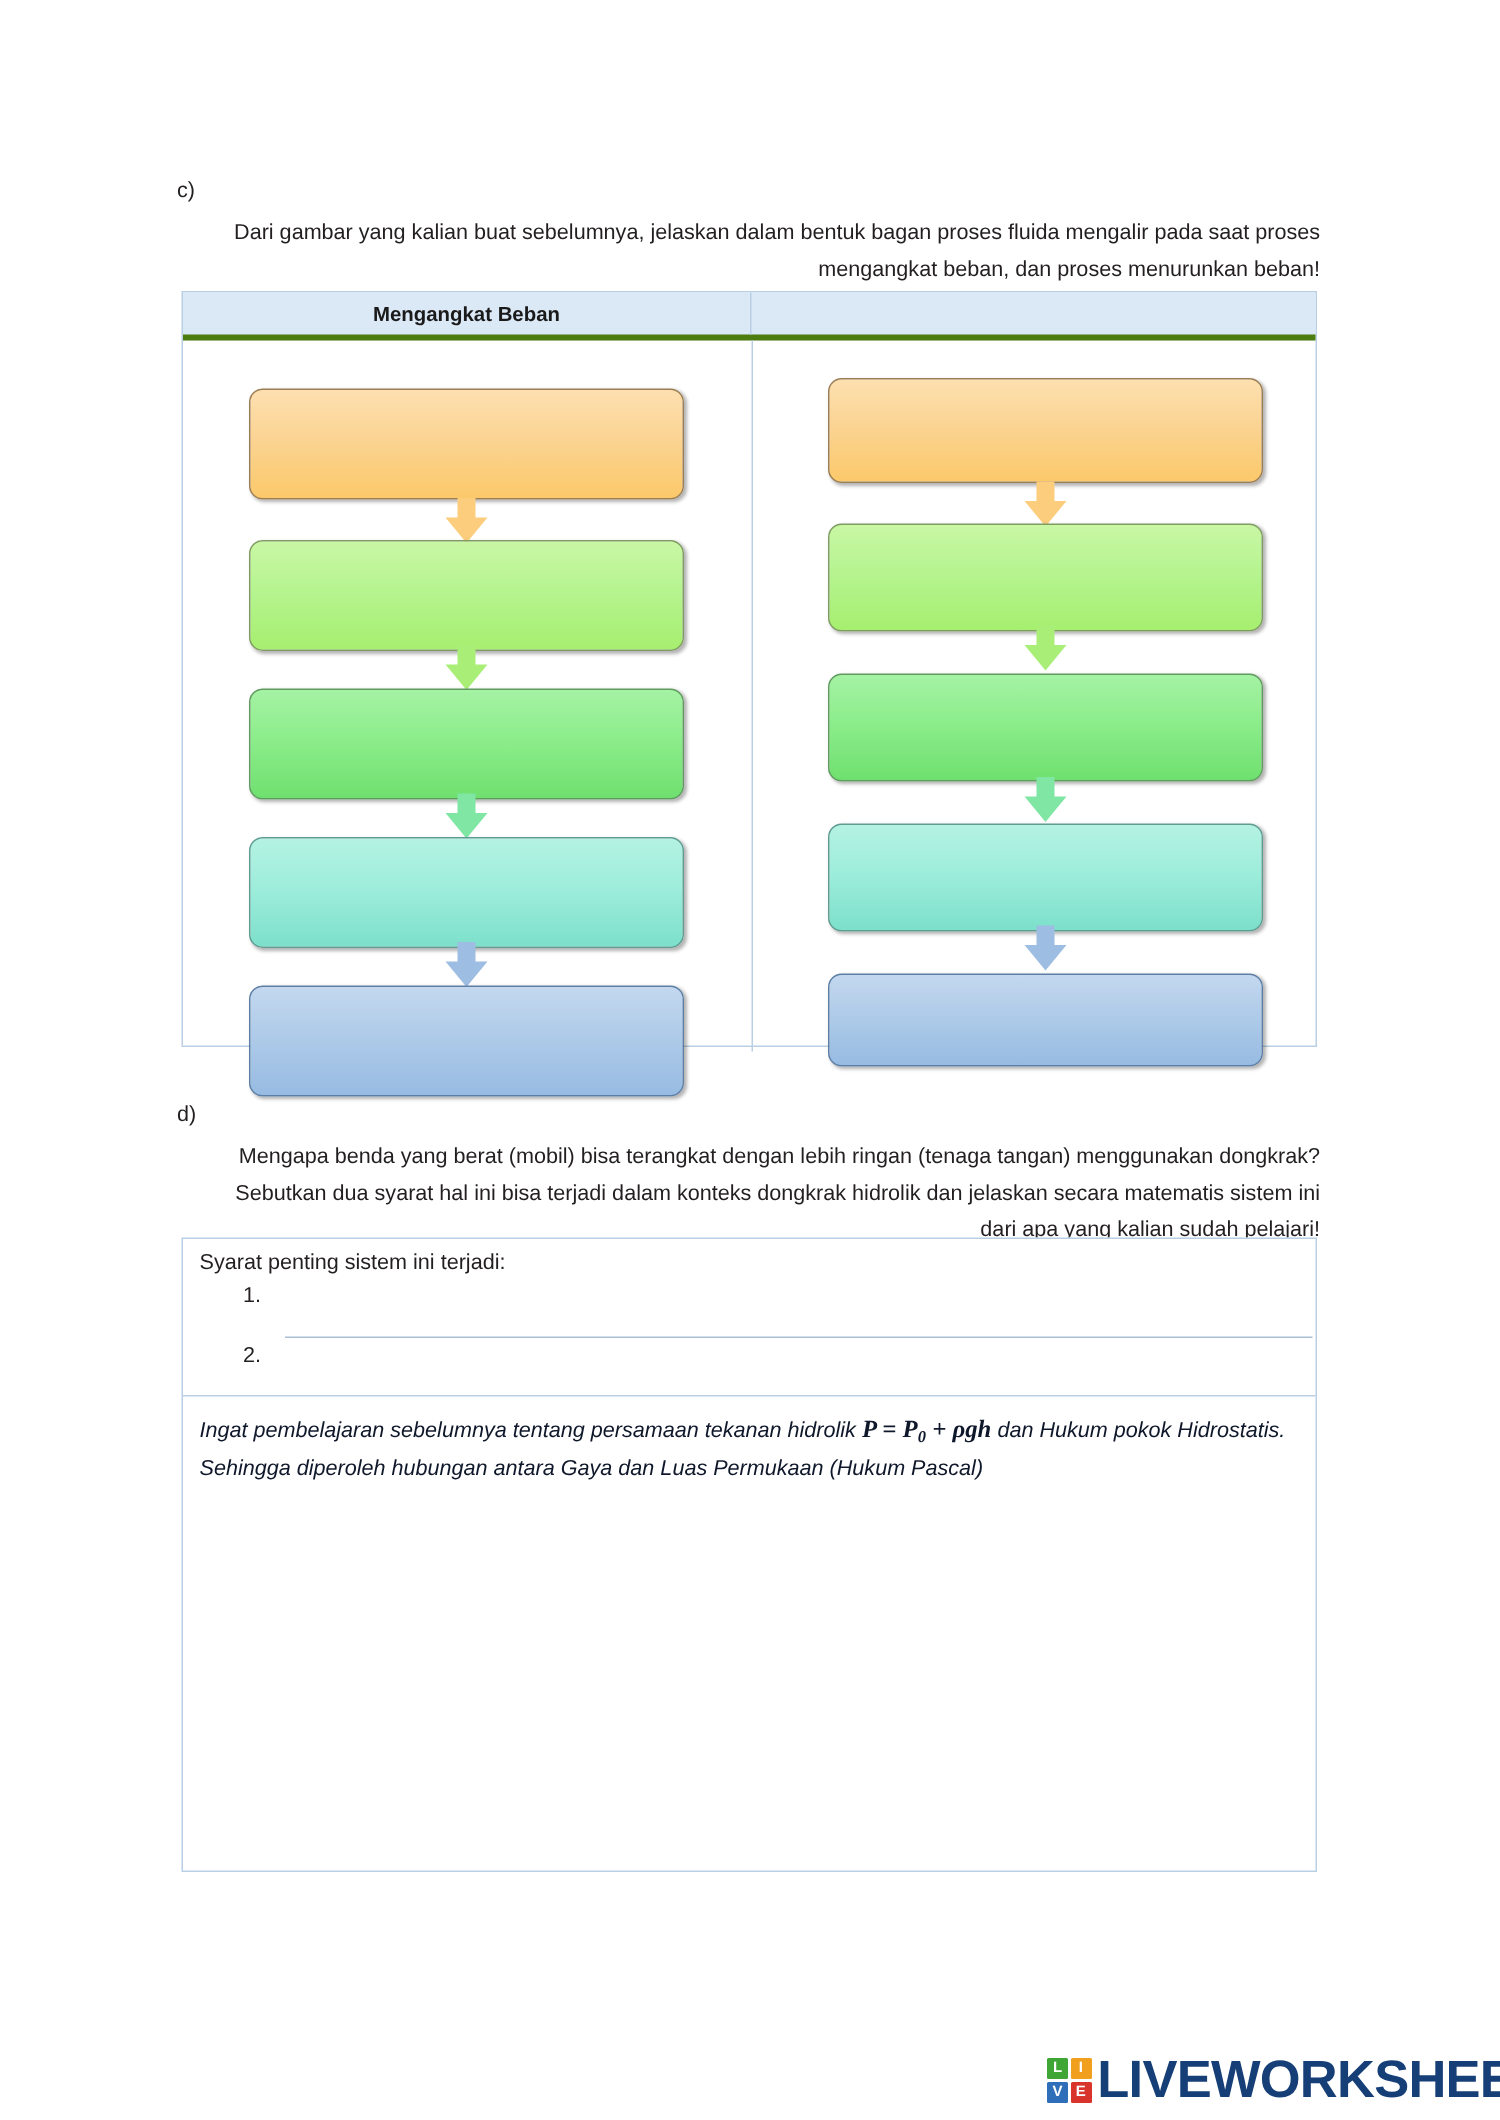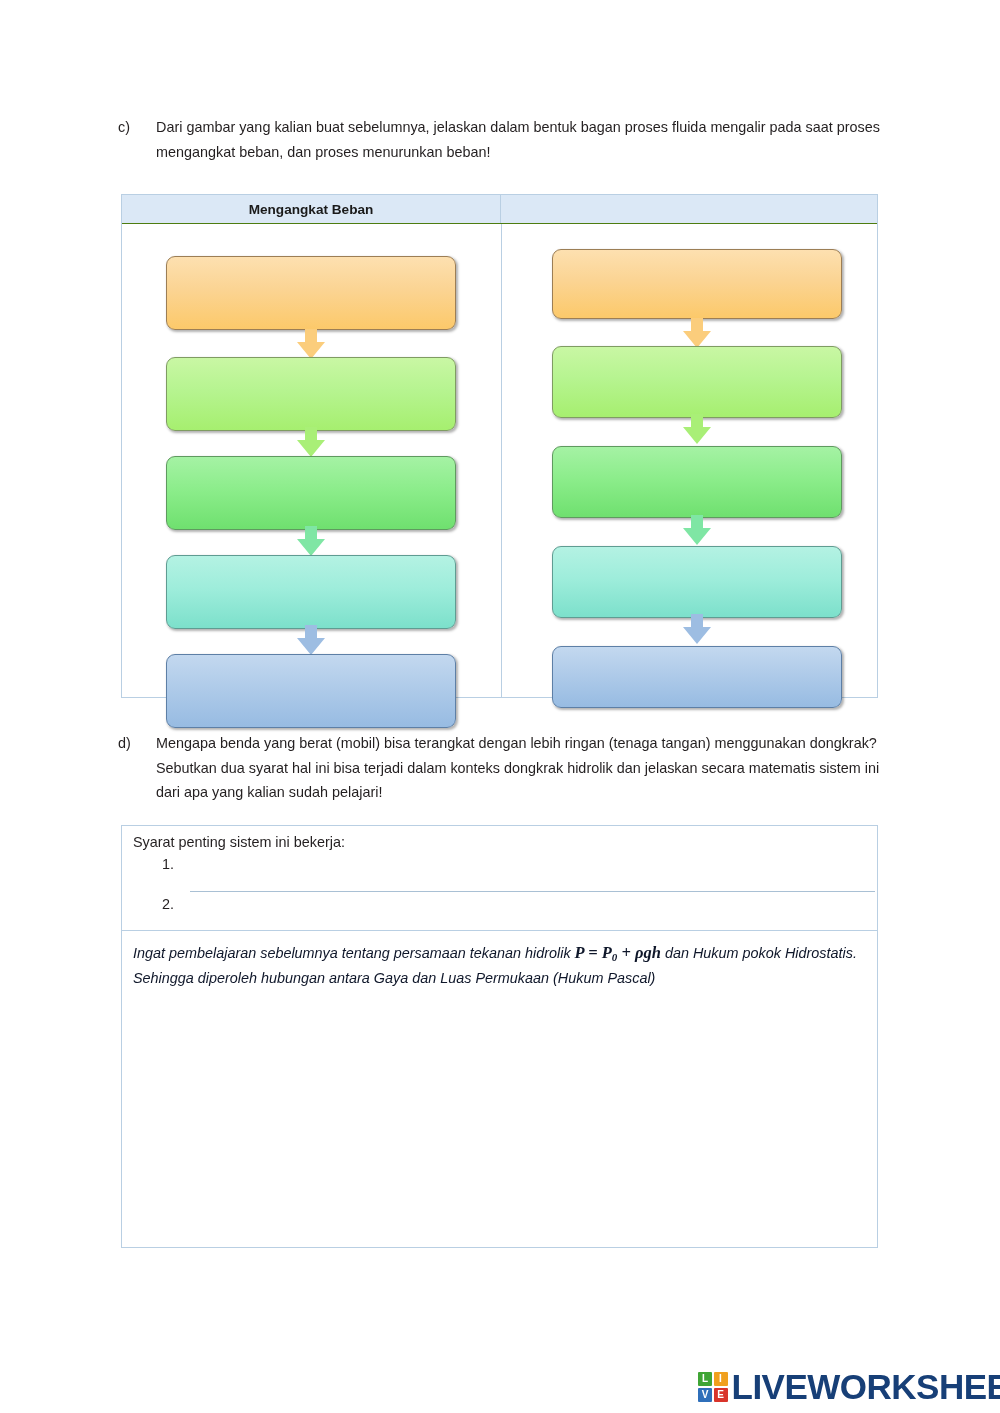--- a/index.html
+++ b/index.html
@@ -29,21 +29,22 @@
     line-height: 24.5px;
     color: #231f20;
   }
   .q-marker {
     width: 38px;
     flex: 0 0 38px;
     font-size: 14.4px;
   }
   .q-text {
     flex: 1 1 auto;
-    text-align: left;
+    text-align: right;
+    margin-top: 28px;
   }
 
   #question-c {
     left: 118px;
     top: 115px;
     width: 762px;
   }
   #question-d {
     left: 118px;
     top: 731px;
@@ -58,21 +59,21 @@
     width: 757px;
     height: 504px;
     border: 1px solid #b9cfe3;
     box-sizing: border-box;
     background: #ffffff;
   }
   .flow-header {
     display: flex;
     height: 28px;
     background: #dbe8f6;
-    border-bottom: 1px solid #4d7c0f;
+    border-bottom: 4px solid #4d7c0f;
   }
   .flow-header .hcell {
     flex: 1 1 0;
     display: flex;
     align-items: center;
     justify-content: center;
     font-size: 13.6px;
     font-weight: bold;
     color: #1a1a1a;
     box-sizing: border-box;
@@ -340,21 +341,21 @@
   </div>
 
   <div class="question" id="question-d">
     <span class="q-marker">d)</span>
     <span class="q-text">Mengapa benda yang berat (mobil) bisa terangkat dengan lebih ringan (tenaga tangan) menggunakan dongkrak? Sebutkan dua syarat hal ini bisa terjadi dalam konteks dongkrak hidrolik dan jelaskan secara matematis sistem ini dari apa yang kalian sudah pelajari!</span>
   </div>
 
   <div class="answer-box">
 
     <div class="req-section">
-      <div class="req-title">Syarat penting sistem ini bekerja:</div>
+      <div class="req-title">Syarat penting sistem ini terjadi:</div>
       <div class="req-item" id="req-item-1">1.</div>
       <div class="answer-rule"></div>
       <div class="req-item" id="req-item-2">2.</div>
     </div>
 
     <div class="formula-section">
       <div class="formula-text"><span>Ingat pembelajaran sebelumnya tentang persamaan tekanan hidrolik </span><span class="formula-inline"><span>P</span><span> = </span><span>P</span><sub>0</sub><span> + </span><span>ρgh</span></span><span> dan Hukum pokok Hidrostatis. Sehingga diperoleh hubungan antara Gaya dan Luas Permukaan (Hukum Pascal)</span></div>
     </div>
   </div>
 

